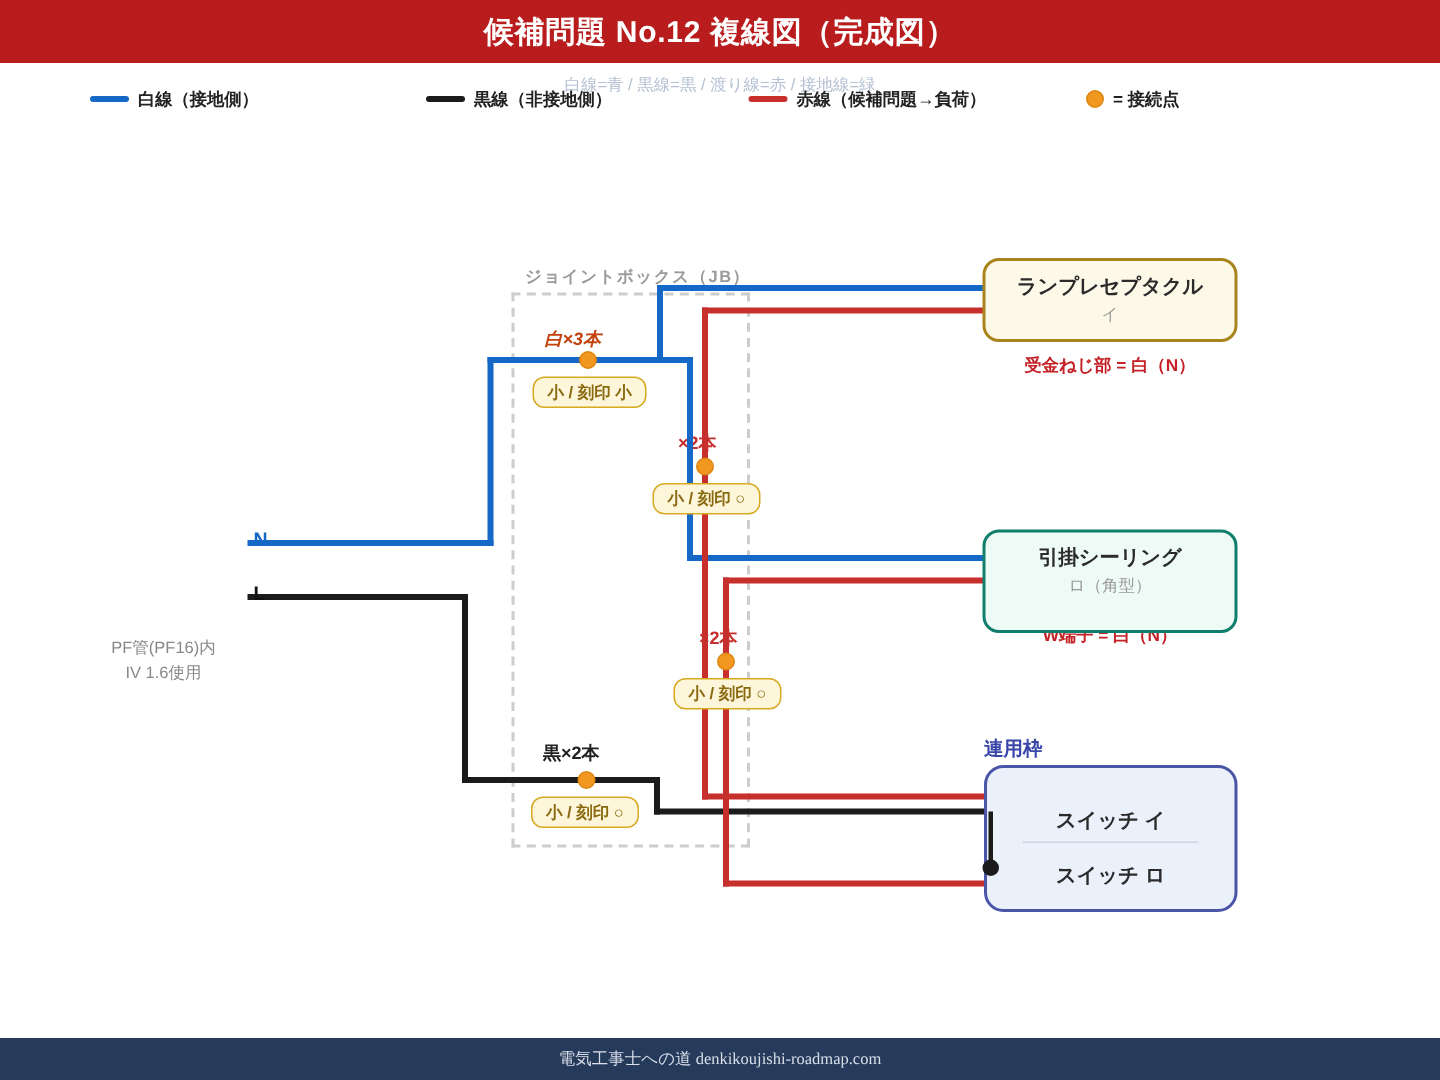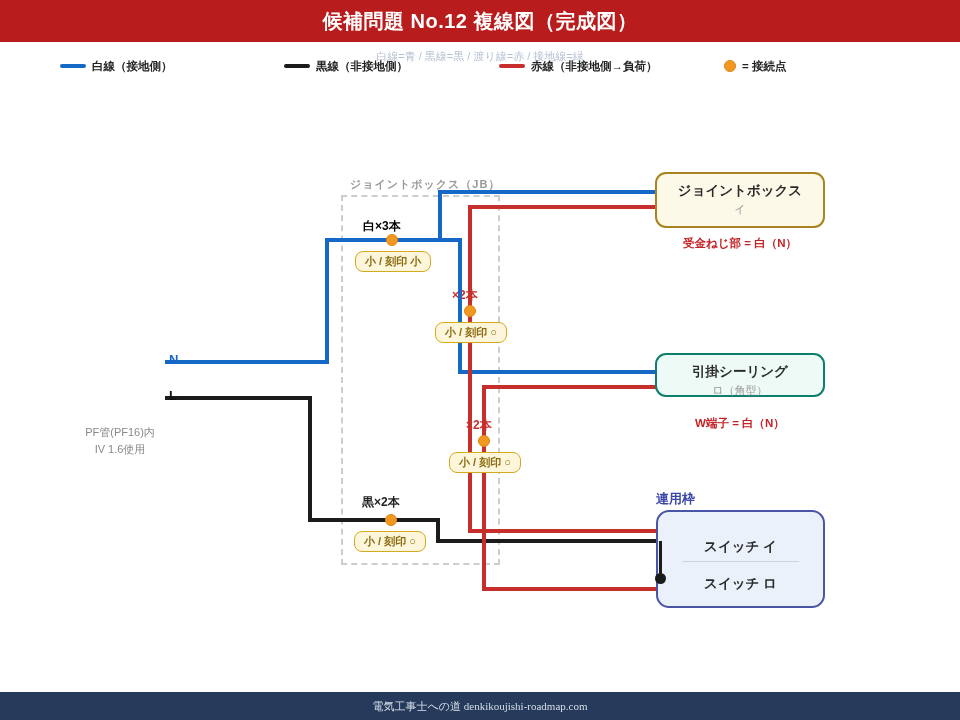--- a/index.html
+++ b/index.html
@@ -20,66 +20,66 @@
   .w{background:#1668c7;}
   .k{background:#1b1b1b;}
   .r{background:#c62f2c;}
   .dot{position:absolute;width:12px;height:12px;border-radius:50%;background:#f2971f;border:1.5px solid #de8512;z-index:4;}
   .jdot{position:absolute;width:11px;height:11px;border-radius:50%;background:#1b1b1b;z-index:4;}
   
   .jb{position:absolute;left:341px;top:195px;width:159px;height:370px;border:2px dashed #cdcdcd;z-index:0;}
   .jb-lab{position:absolute;left:350px;top:177px;font-size:11px;font-weight:600;color:#9a9a9a;letter-spacing:1px;z-index:1;}
   
   .wl{position:absolute;font-size:12px;font-weight:bold;white-space:nowrap;z-index:1;}
-  .wl.blue{color:#000000;}
+  .wl.blue{color:#c2410c;font-style:italic;}
   .wl.red{color:#c62f2c;}
   .wl.blk{color:#222;}
   
   .badge{position:absolute;background:#fdf6da;border:1.5px solid #d7a91f;border-radius:8px;
          color:#8a6a10;font-size:11px;font-weight:bold;padding:2px 9px;white-space:nowrap;z-index:3;}
   
   .dev{position:absolute;border-radius:11px;z-index:3;text-align:center;}
   .dev .dt{font-weight:bold;color:#2b2b2b;}
   .dev .ds{color:#9a9a9a;}
   .pwr{left:57px;top:345px;width:109px;height:68px;background:#fcf0ef;border:2.5px solid #9b2335;}
   .pwr .dt{font-size:15px;margin-top:11px;}
   .pwr .ds{font-size:11.5px;margin-top:2px;}
   .lamp{left:655px;top:172px;width:170px;height:56px;background:#fdf9e9;border:2.5px solid #a9841c;}
   .lamp .dt{font-size:13.5px;margin-top:8px;}
   .lamp .ds{font-size:11px;margin-top:2px;}
-  .ceil{left:655px;top:353px;width:170px;height:44px;background:#edfaf5;border:2.5px solid #0f7e6d;}
+  .ceil{left:655px;top:353px;width:170px;height:69px;background:#edfaf5;border:2.5px solid #0f7e6d;}
   .ceil .dt{font-size:13.5px;margin-top:8px;}
   .ceil .ds{font-size:11px;margin-top:2px;}
   .sw{left:656px;top:510px;width:169px;height:98px;background:#eaf1fb;border:2.5px solid #4a55a8;border-radius:13px;}
   .sw .dt{font-size:13.5px;position:absolute;left:0;width:100%;}
   .sw .divider{position:absolute;left:24px;right:24px;top:49px;height:1px;background:#ccd3e2;}
   .frame-lab{position:absolute;left:656px;top:490px;width:169px;
              font-size:13px;font-weight:bold;color:#3a46a8;z-index:1;}
   
   .ann{position:absolute;font-size:11.5px;font-weight:bold;color:#c42226;text-align:center;width:170px;z-index:1;}
   .term{position:absolute;font-size:13px;font-weight:bold;z-index:3;}
-  .note{position:absolute;left:60px;top:424px;width:120px;text-align:center;font-size:11px;color:#888;line-height:1.55;z-index:1;}
+  .note{position:absolute;left:49px;top:424px;width:120px;text-align:center;font-size:11px;color:#888;line-height:1.55;z-index:1;}
 </style>
 </head>
 <body>
 
 <div class="stage">
 
   <div class="hdr">
     <div class="t">候補問題 No.12 複線図（完成図）</div>
     <div class="s">白線=青 / 黒線=黒 / 渡り線=赤 / 接地線=緑</div>
   </div>
 
   <div>
     <div class="lg-line" style="left:60px;background:#1668c7;"></div>
     <div class="lg-lab" style="left:92px;">白線（接地側）</div>
     <div class="lg-line" style="left:284px;background:#1b1b1b;"></div>
     <div class="lg-lab" style="left:316px;">黒線（非接地側）</div>
     <div class="lg-line" style="left:499px;background:#c62f2c;"></div>
-    <div class="lg-lab" style="left:531px;">赤線（非接地側→負荷）</div>
+    <div class="lg-lab" style="left:531px;">赤線（候補問題→負荷）</div>
     <div class="lg-dot" style="left:724px;"></div>
     <div class="lg-lab" style="left:742px;">= 接続点</div>
   </div>
 
   <div class="jb"></div>
   <div class="jb-lab">ジョイントボックス（JB）</div>
 
   <div class="seg w" style="left:165px;top:360px;width:164px;height:4px;"></div>
   <div class="seg w" style="left:325px;top:238px;width:4px;height:126px;"></div>
   <div class="seg w" style="left:325px;top:238px;width:137px;height:4px;"></div>
@@ -123,21 +123,21 @@
   <div class="badge" style="left:354px;top:531px;">小 / 刻印 ○</div>
 
   <div class="term" style="left:169px;top:352px;color:#1668c7;">N</div>
   <div class="term" style="left:169px;top:388px;color:#111;">L</div>
   <div class="note">
     <div>PF管(PF16)内</div>
     <div>IV 1.6使用</div>
   </div>
 
   <div class="dev lamp">
-    <div class="dt">ジョイントボックス</div>
+    <div class="dt">ランプレセプタクル</div>
     <div class="ds">イ</div>
   </div>
   <div class="ann" style="left:655px;top:236px;">受金ねじ部 = 白（N）</div>
 
   <div class="dev ceil">
     <div class="dt">引掛シーリング</div>
     <div class="ds">ロ（角型）</div>
   </div>
   <div class="ann" style="left:655px;top:416px;">W端子 = 白（N）</div>
 

